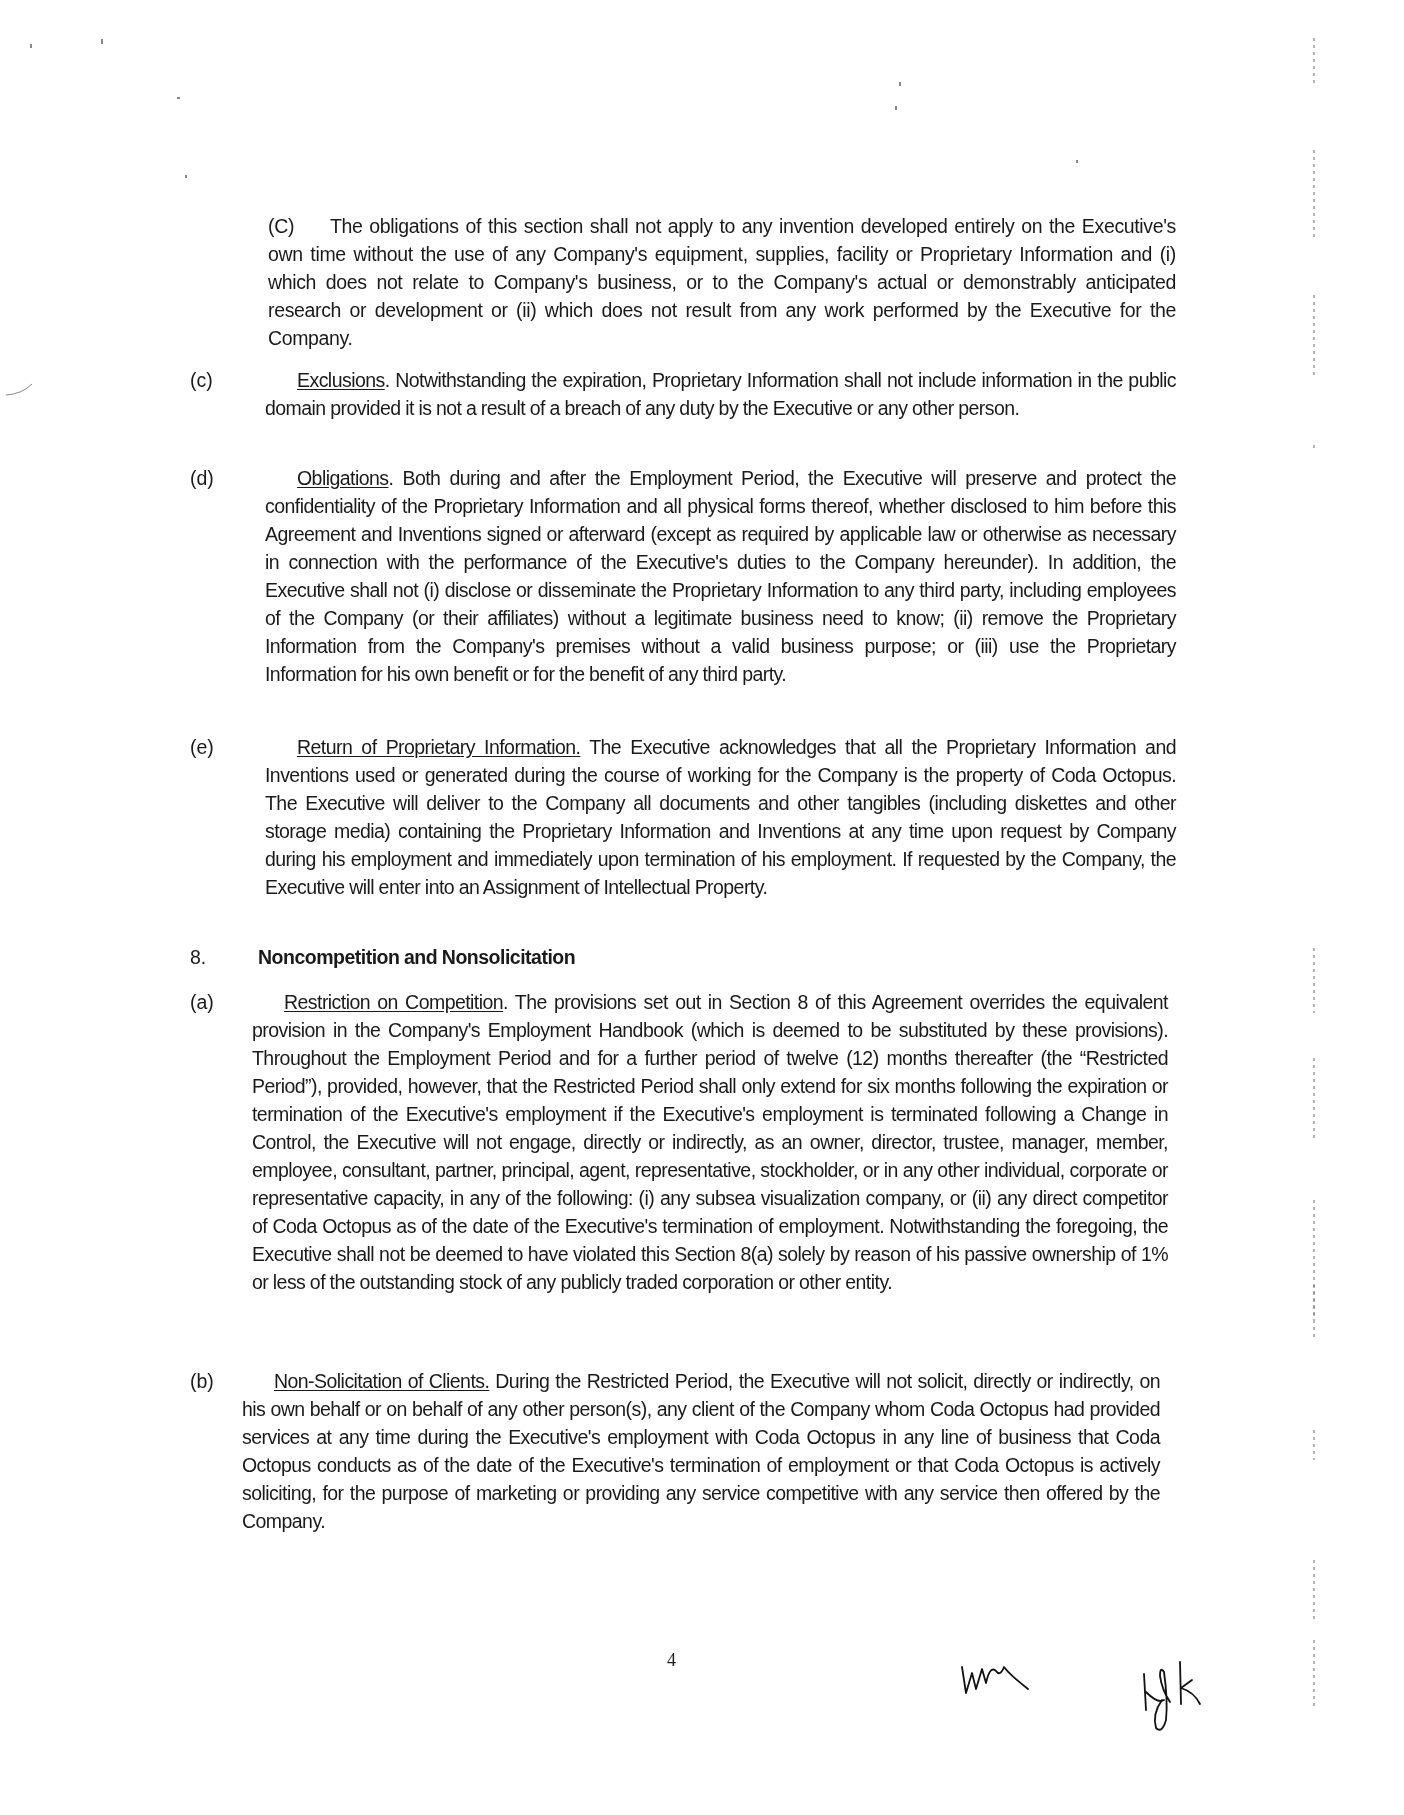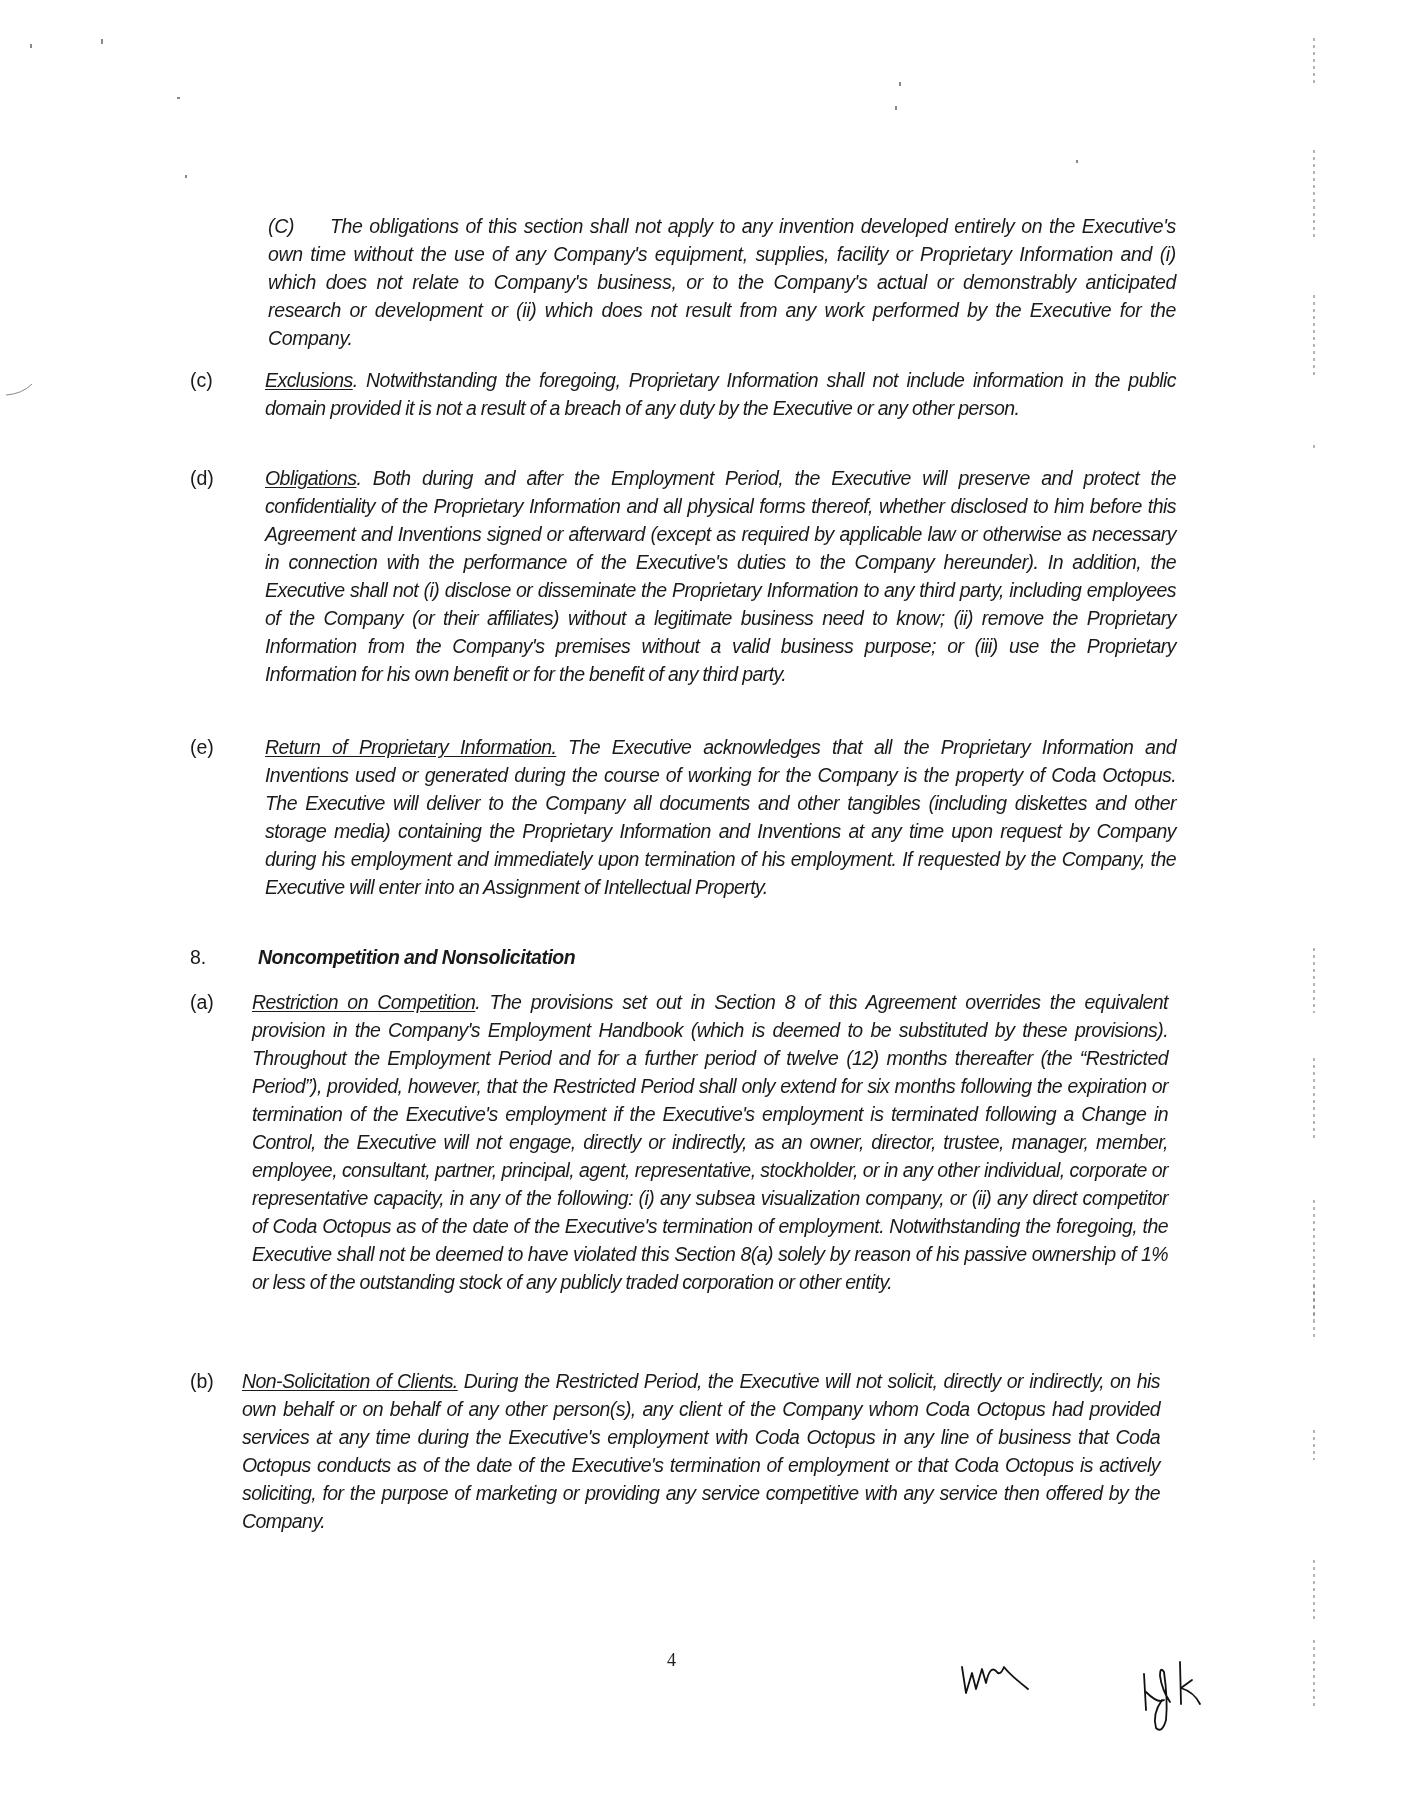--- a/index.html
+++ b/index.html
@@ -11,29 +11,29 @@
   .para {
     position: absolute; left: 0; width: 1404px;
   }
   .label {
     position: absolute; left: 190px; top: 0;
     font-size: 19.5px; line-height: 28px;
   }
   .body {
     position: absolute; left: 265px; width: 911px; top: 0;
     font-size: 19.5px; line-height: 28px; text-align: justify;
-    letter-spacing: -0.55px; word-spacing: -0.3px; font-style: italic;
+    letter-spacing: -0.55px; word-spacing: -0.3px;
   }
   .sub-label {
     display: inline-block; width: 62px;
   }
   .head {
     font-weight: bold; letter-spacing: -0.5px;
   }
-  u { text-decoration: underline; text-underline-offset: 2px; }
+  u { text-decoration: underline; text-underline-offset: 2px; margin-left: 32px; }
   .page-number {
     position: absolute; left: 667px; top: 1650px; font-family: "Liberation Serif", serif;
     font-size: 18px; color: #222;
   }
   .initials { position: absolute; }
   .scan-mark { position: absolute; background: #888; }
   .scan-strip {
     position: absolute; left: 1313px; width: 2px;
     background: repeating-linear-gradient(to bottom, #777 0 3px, transparent 3px 7px);
     opacity: 0.55;
@@ -68,21 +68,21 @@
 
   <div class="para" style="top:212px;">
     <div class="body" style="left:268px;width:908px;letter-spacing:-0.35px;">
       <span class="sub-label">(C)</span><span>The obligations of this section shall not apply to any invention developed entirely on the Executive's own time without the use of any Company's equipment, supplies, facility or Proprietary Information and (i) which does not relate to Company's business, or to the Company's actual or demonstrably anticipated research or development or (ii) which does not result from any work performed by the Executive for the Company.</span>
     </div>
   </div>
 
   <div class="para" style="top:366px;">
     <div class="label">(c)</div>
     <div class="body">
-      <u>Exclusions</u><span>. Notwithstanding the foregoing, Proprietary Information shall not include information in the public domain provided it is not a result of a breach of any duty by the Executive or any other person.</span>
+      <u>Exclusions</u><span>. Notwithstanding the expiration, Proprietary Information shall not include information in the public domain provided it is not a result of a breach of any duty by the Executive or any other person.</span>
     </div>
   </div>
 
   <div class="para" style="top:464px;">
     <div class="label">(d)</div>
     <div class="body">
       <u>Obligations</u><span>. Both during and after the Employment Period, the Executive will preserve and protect the confidentiality of the Proprietary Information and all physical forms thereof, whether disclosed to him before this Agreement and Inventions signed or afterward (except as required by applicable law or otherwise as necessary in connection with the performance of the Executive's duties to the Company hereunder). In addition, the Executive shall not (i) disclose or disseminate the Proprietary Information to any third party, including employees of the Company (or their affiliates) without a legitimate business need to know; (ii) remove the Proprietary Information from the Company's premises without a valid business purpose; or (iii) use the Proprietary Information for his own benefit or for the benefit of any third party.</span>
     </div>
   </div>
 

